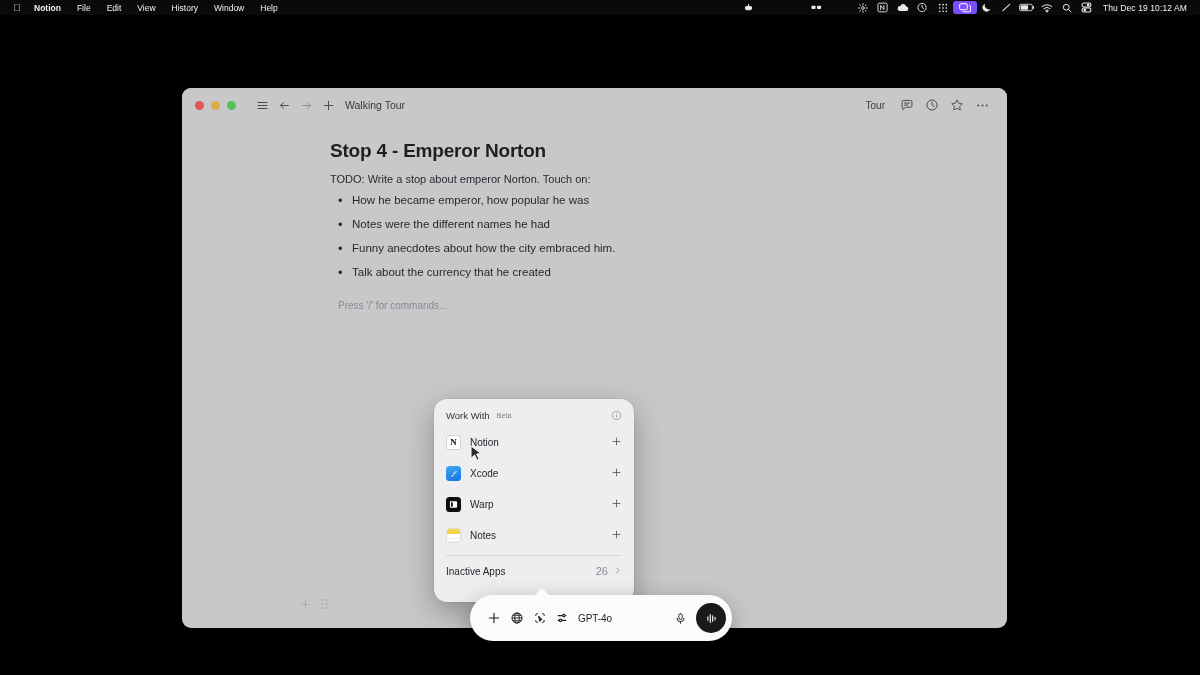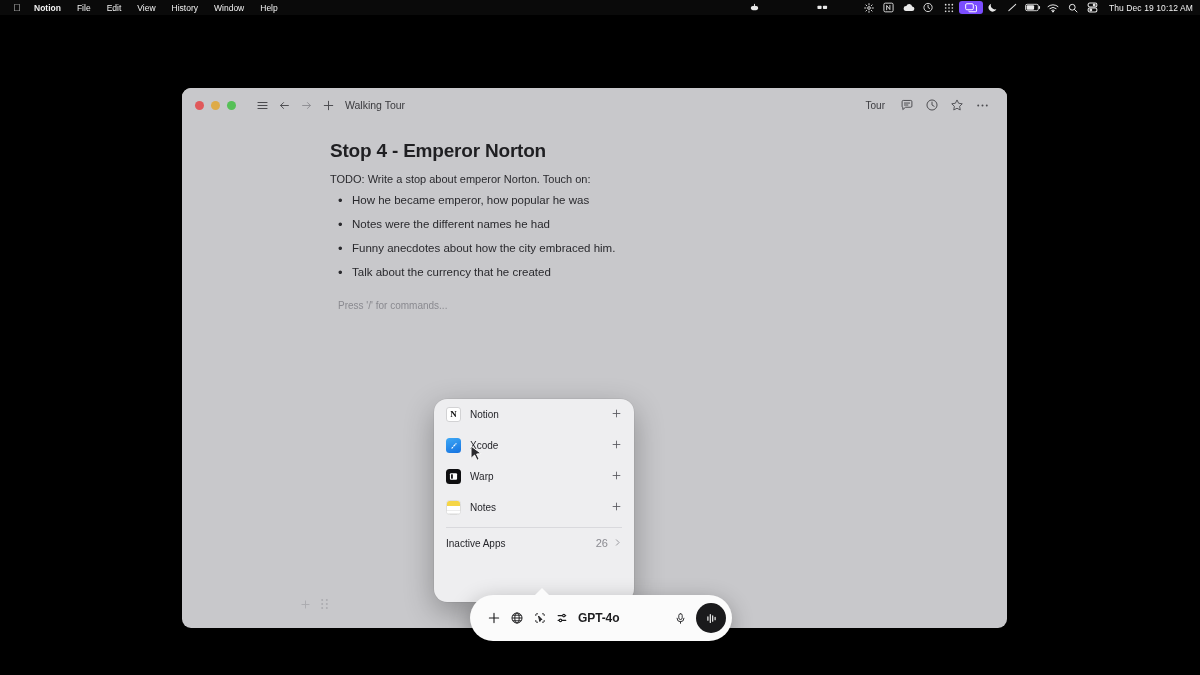--- a/index.html
+++ b/index.html
@@ -17,21 +17,21 @@
     background: #0a0a0a;
     display: flex; align-items: center;
     color: #f2f2f2;
     font-size: 8.5px;
     z-index: 50;
   }
   .mb-left { display: flex; align-items: center; gap: 0px; padding-left: 8px; }
   .mb-apple { width: 18px; text-align: center; font-size: 10px; line-height: 1; }
   .mb-item { padding: 0 8px; font-weight: 700; white-space: nowrap; }
   .mb-item.reg { font-weight: 400; }
-  .mb-right { margin-left: auto; display: flex; align-items: center; padding-right: 7px; gap: 0; }
+  .mb-right { margin-left: auto; display: flex; align-items: center; padding-right: 13px; gap: 0; }
   .mb-ico {
     width: 20px; height: 15px;
     display: flex; align-items: center; justify-content: center;
     color: #e8e8e8;
   }
   .mb-ico svg { display: block; }
   .mb-ico.hl {
     background: #7b4dff; border-radius: 3px; width: 24px; height: 13px;
   }
   .mb-clock { padding-left: 6px; font-size: 8.5px; white-space: nowrap; letter-spacing: .1px;}
@@ -175,21 +175,21 @@
     display: flex; align-items: center;
     padding: 0 6px 0 12px;
     z-index: 40;
   }
   .cb-ico {
     width: 23px; height: 23px; display: flex;
     align-items: center; justify-content: center;
     color: #1d1d1f;
   }
   .cb-model {
-    font-size: 12px; font-weight: 700; color: #1d1d1f;
+    font-size: 10px; font-weight: 400; color: #1d1d1f;
     margin-left: 4px; white-space: nowrap; letter-spacing: -.1px;
   }
   .cb-right { margin-left: auto; display: flex; align-items: center; gap: 4px; }
   .cb-voice {
     width: 30px; height: 30px; border-radius: 50%;
     background: #1a1a1c; display: flex; align-items: center;
     justify-content: center;
   }
   .tail {
     position: absolute; left: 534px; top: 588px;
@@ -405,20 +405,31 @@
             <circle cx="7.7" cy="7" r="1.15"></circle>
           <circle cx="2.3" cy="11.7" r="1.15"></circle>
             <circle cx="7.7" cy="11.7" r="1.15"></circle>
         </svg>
       </span>
     </div>
   </div>
 </div>
 
 <div class="popup">
+  <div class="pp-head">
+    <span class="pp-head-title">Work With</span>
+    <span class="pp-beta">Beta</span>
+    <span class="pp-info">
+      <svg width="11" height="11" viewBox="0 0 20 20" fill="none" stroke="currentColor" stroke-width="1.3">
+        <circle cx="10" cy="10" r="7.4"></circle>
+        <path d="M10 9.2v4.2" stroke-linecap="round"></path>
+        <circle cx="10" cy="6.4" r=".9" fill="currentColor" stroke="none"></circle>
+      </svg>
+    </span>
+  </div>
 
   <div class="pp-row">
     <span class="pp-ico ic-notion">N</span>
     <span class="pp-label">Notion</span>
     <span class="pp-plus">
       <svg width="11" height="11" viewBox="0 0 20 20" fill="none" stroke="currentColor" stroke-width="1.6" stroke-linecap="round">
         <path d="M10 3.8v12.4M3.8 10h12.4"></path>
       </svg>
     </span>
   </div>

